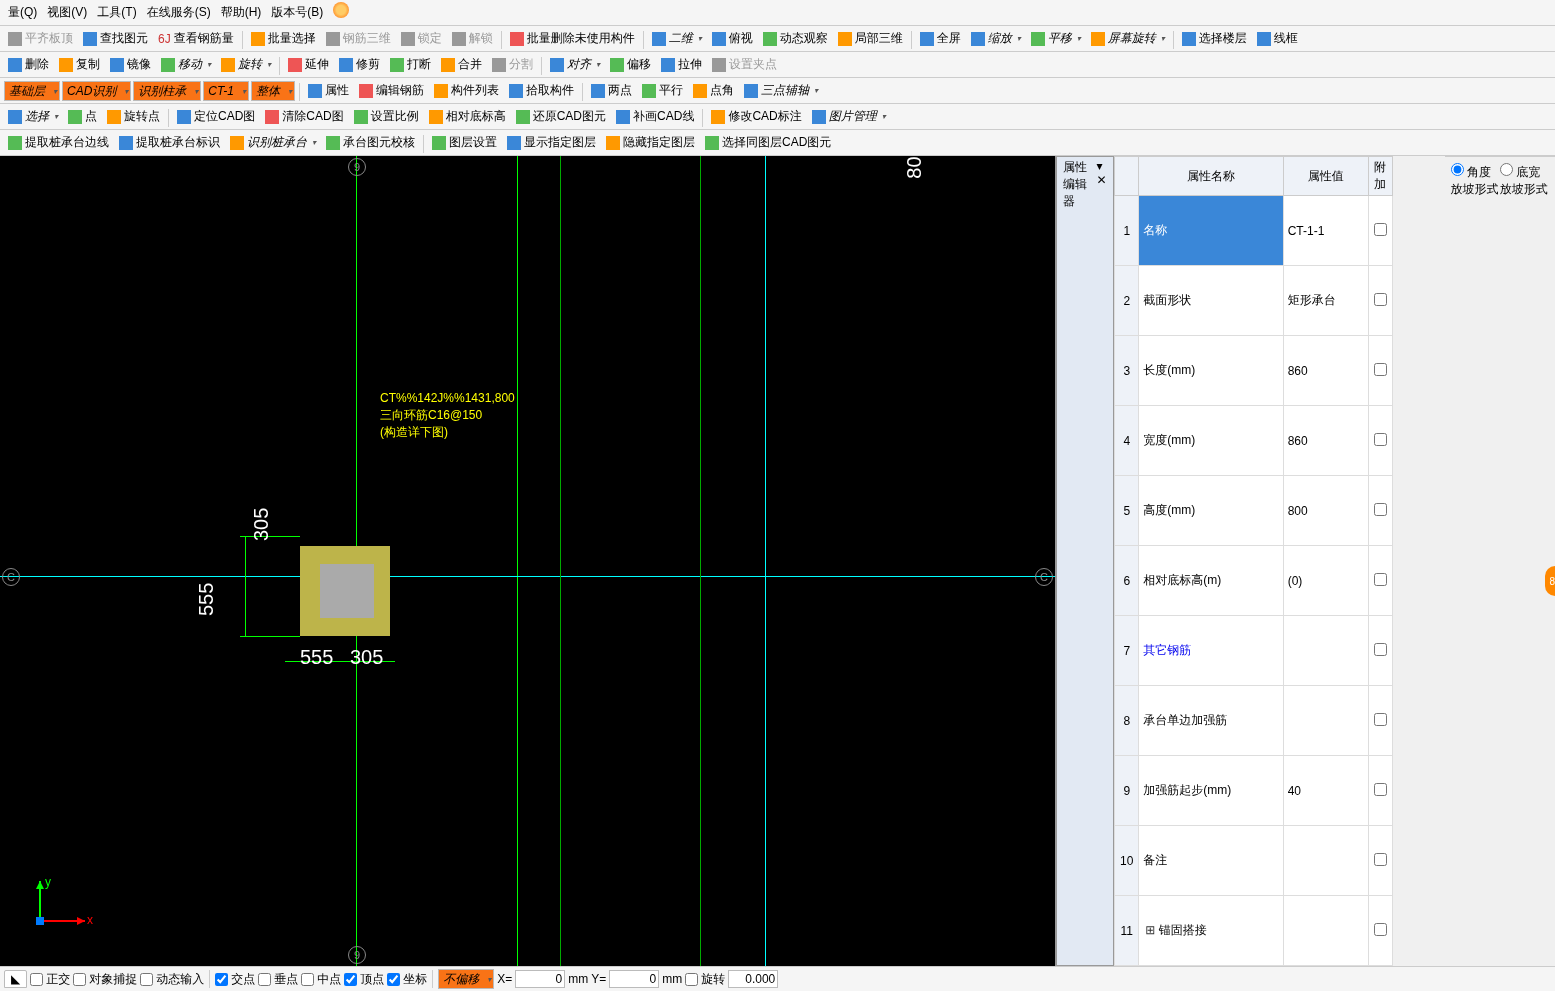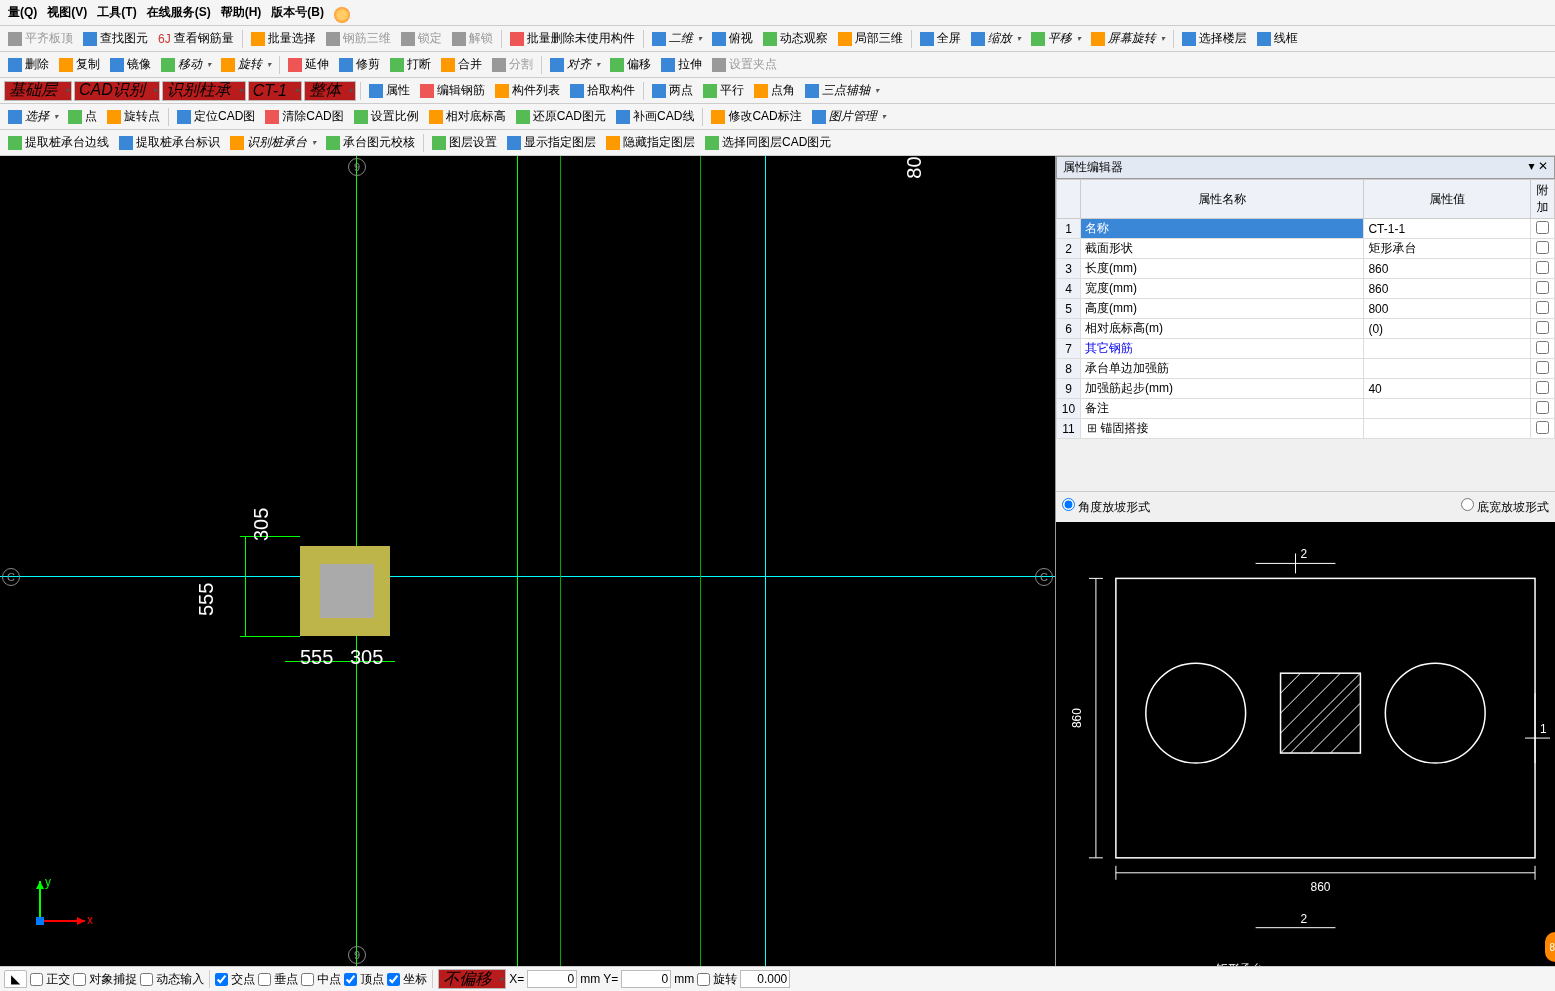--- a/index.html
+++ b/index.html
@@ -1,44 +1,44 @@
 <!DOCTYPE html>
 <html><head>
 <meta charset="utf-8">
 <style>
 * { margin: 0; padding: 0; box-sizing: border-box; font-family: "Microsoft YaHei", SimSun, sans-serif; font-size: 12px; }
 body { background: #f0f0f0; width: 1555px; height: 991px; overflow: hidden; display: flex; flex-direction: column; }
 
 
-.menubar { display: flex; background: #f5f5f5; padding: 2px 4px; border-bottom: 1px solid #ccc; align-items: flex-end; gap: 2px; font-weight: bold; }
+.menubar { display: flex; background: #f5f5f5; padding: 2px 4px; border-bottom: 1px solid #ccc; align-items: flex-start; gap: 2px; }
 .menubar span { padding: 2px 4px; cursor: pointer; }
 .face-icon { width: 16px; height: 16px; background: radial-gradient(circle, #ffcc66 40%, #ff9933 70%); border-radius: 50%; margin-left: 4px; }
 
 
-.toolbar { display: flex; background: #f5f5f5; padding: 2px 4px; border-bottom: 1px solid #ccc; align-items: center; gap: 2px; flex-wrap: nowrap; }
+.toolbar { display: flex; background: #f5f5f5; padding: 2px 4px; border-bottom: 1px solid #ccc; align-items: flex-end; gap: 2px; flex-wrap: nowrap; }
 .tbtn { display: inline-flex; align-items: center; padding: 2px 4px; cursor: pointer; white-space: nowrap; gap: 3px; }
 .tbtn.disabled { color: #999; }
 .tbtn .ic { width: 14px; height: 14px; display: inline-block; }
 .sep { width: 1px; height: 18px; background: #ccc; margin: 0 2px; }
 .dd { display: inline-flex; align-items: center; font-style: italic; }
 .dd::after { content: "▾"; font-size: 8px; margin-left: 2px; color: #555; }
-.combo { border: 1px solid #bbb; background: #b91c1c; padding: 1px 14px 1px 4px; font-size: 16px; height: 20px; position: relative; }
+.combo { border: 1px solid #bbb; background: #f97316; padding: 1px 14px 1px 4px; font-size: 12px; height: 20px; position: relative; }
 .combo::after { content: "▾"; position: absolute; right: 2px; font-size: 8px; }
 
 
 .ic-red { background: #e55; }
 .ic-blue { background: #3a87d8; }
 .ic-green { background: #5b5; }
 .ic-orange { background: #f90; }
 .ic-gray { background: #999; }
 
 
 .main { display: flex; flex: 1; overflow: hidden; }
 .canvas { flex: 1; background: #000; position: relative; }
-.props { width: 500px; background: #f0f0f0; display: flex; flex-direction: column; border-left: 1px solid #999; }
+.props { width: 500px; background: #f0f0f0; display: flex; border-left: 1px solid #999; }
 
 
 .cad-line { position: absolute; background: #0f0; }
 .cad-line.cyan { background: #0ff; }
 .cad-text { position: absolute; color: #fff; font-family: Arial; }
 .cad-text.yellow { color: #ff0; font-size: 22px; line-height: 1.4; }
 .cad-text.white { color: #fff; font-size: 20px; }
 .cad-rect { position: absolute; }
 .axis-marker { position: absolute; width: 18px; height: 18px; border: 1px solid #888; border-radius: 50%; display: flex; align-items: center; justify-content: center; color: #888; font-size: 11px; }
 .ucs { position: absolute; bottom: 30px; left: 25px; }
@@ -354,20 +354,25 @@
 
     <div class="cad-line" style="left:356px;top:0;width:1px;height:100%"></div>
     <div class="cad-line" style="left:517px;top:0;width:1px;height:100%"></div>
     <div class="cad-line cyan" style="left:0;top:420px;width:100%;height:1px"></div>
     <div class="cad-line cyan" style="left:765px;top:0;width:1px;height:100%"></div>
     <div class="cad-line" style="left:700px;top:0;width:1px;height:100%;background:#0a0"></div>
     <div class="cad-line" style="left:560px;top:0;width:1px;height:100%;background:#0a0"></div>
 
     <div class="cad-text white" style="right:130px;top:0;transform:rotate(-90deg)">80</div>
 
+    <div class="cad-text yellow" style="left:380px;top:234px">
+      <div>CT%%142J%%1431,800</div>
+      <div>三向环筋C16@150</div>
+      <div>(构造详下图)</div>
+    </div>
 
     <div class="cad-rect" style="left:300px;top:390px;width:90px;height:90px;background:#bdb44a"></div>
     <div class="cad-rect" style="left:320px;top:408px;width:54px;height:54px;background:#aaa"></div>
 
     <div class="cad-line" style="left:240px;top:380px;width:60px;height:1px"></div>
     <div class="cad-line" style="left:240px;top:480px;width:60px;height:1px"></div>
     <div class="cad-line" style="left:245px;top:380px;width:1px;height:100px"></div>
     <div class="cad-line" style="left:285px;top:490px;width:110px;height:1px;top:505px"></div>
 
     <div class="cad-text white" style="left:250px;top:385px;transform:rotate(-90deg);transform-origin:left top">305</div>

